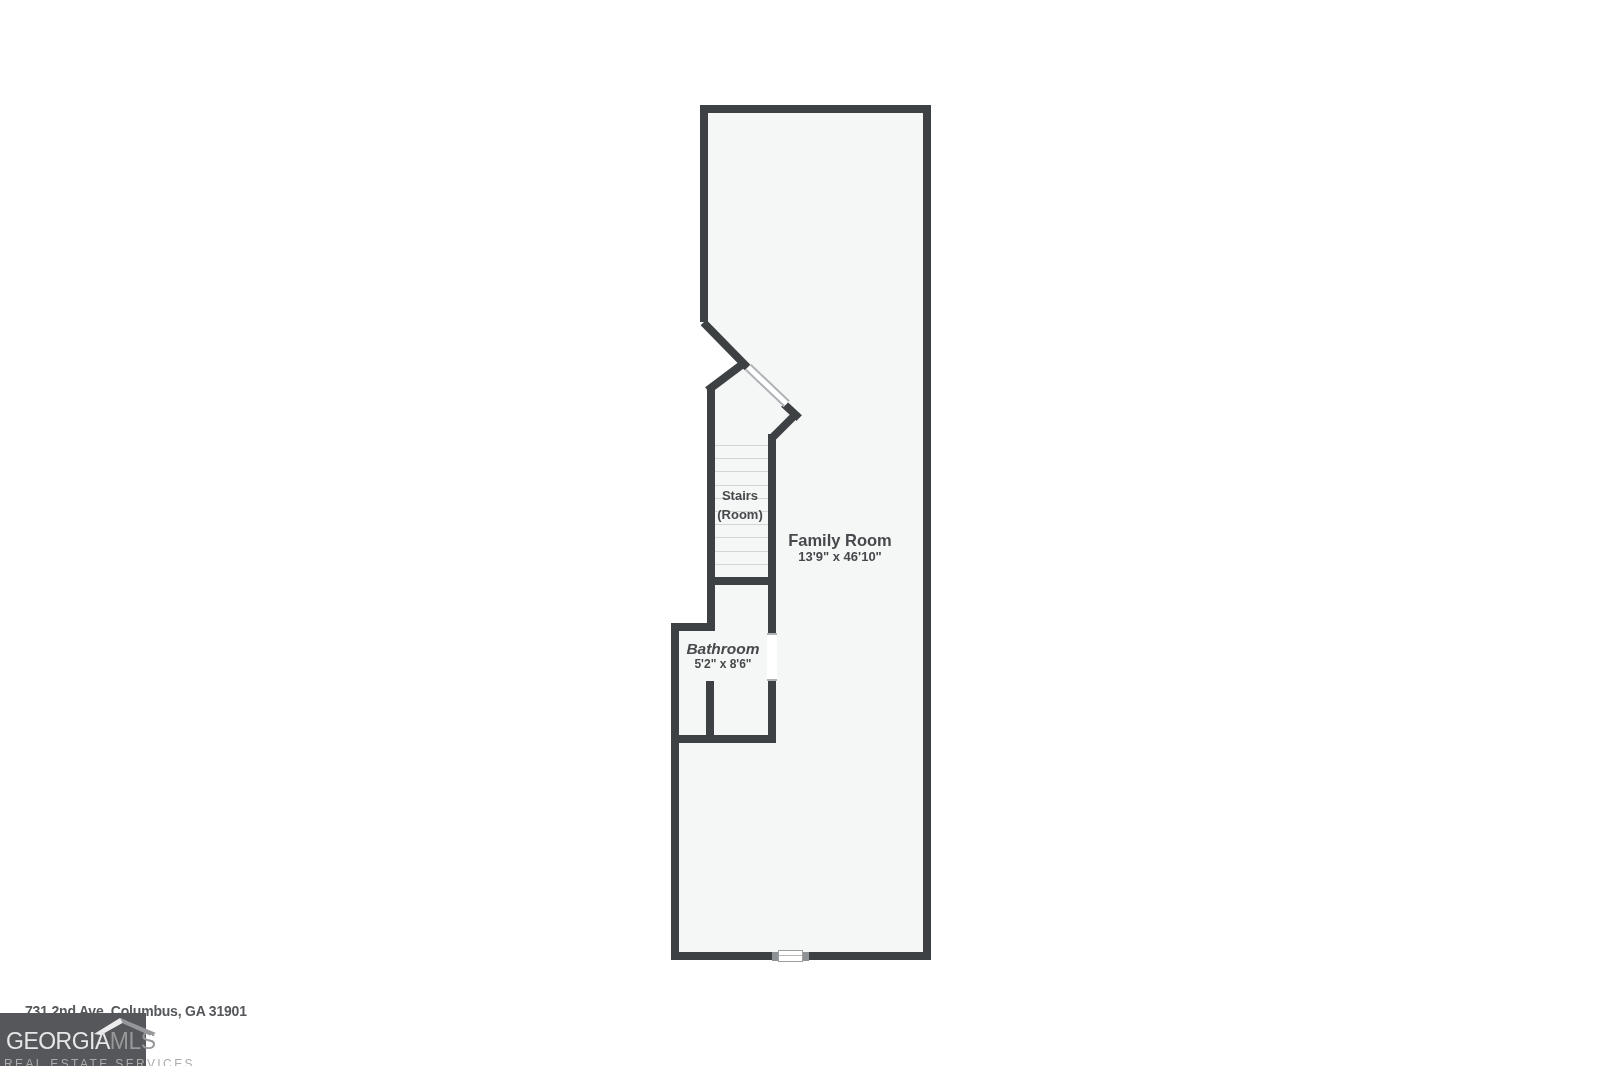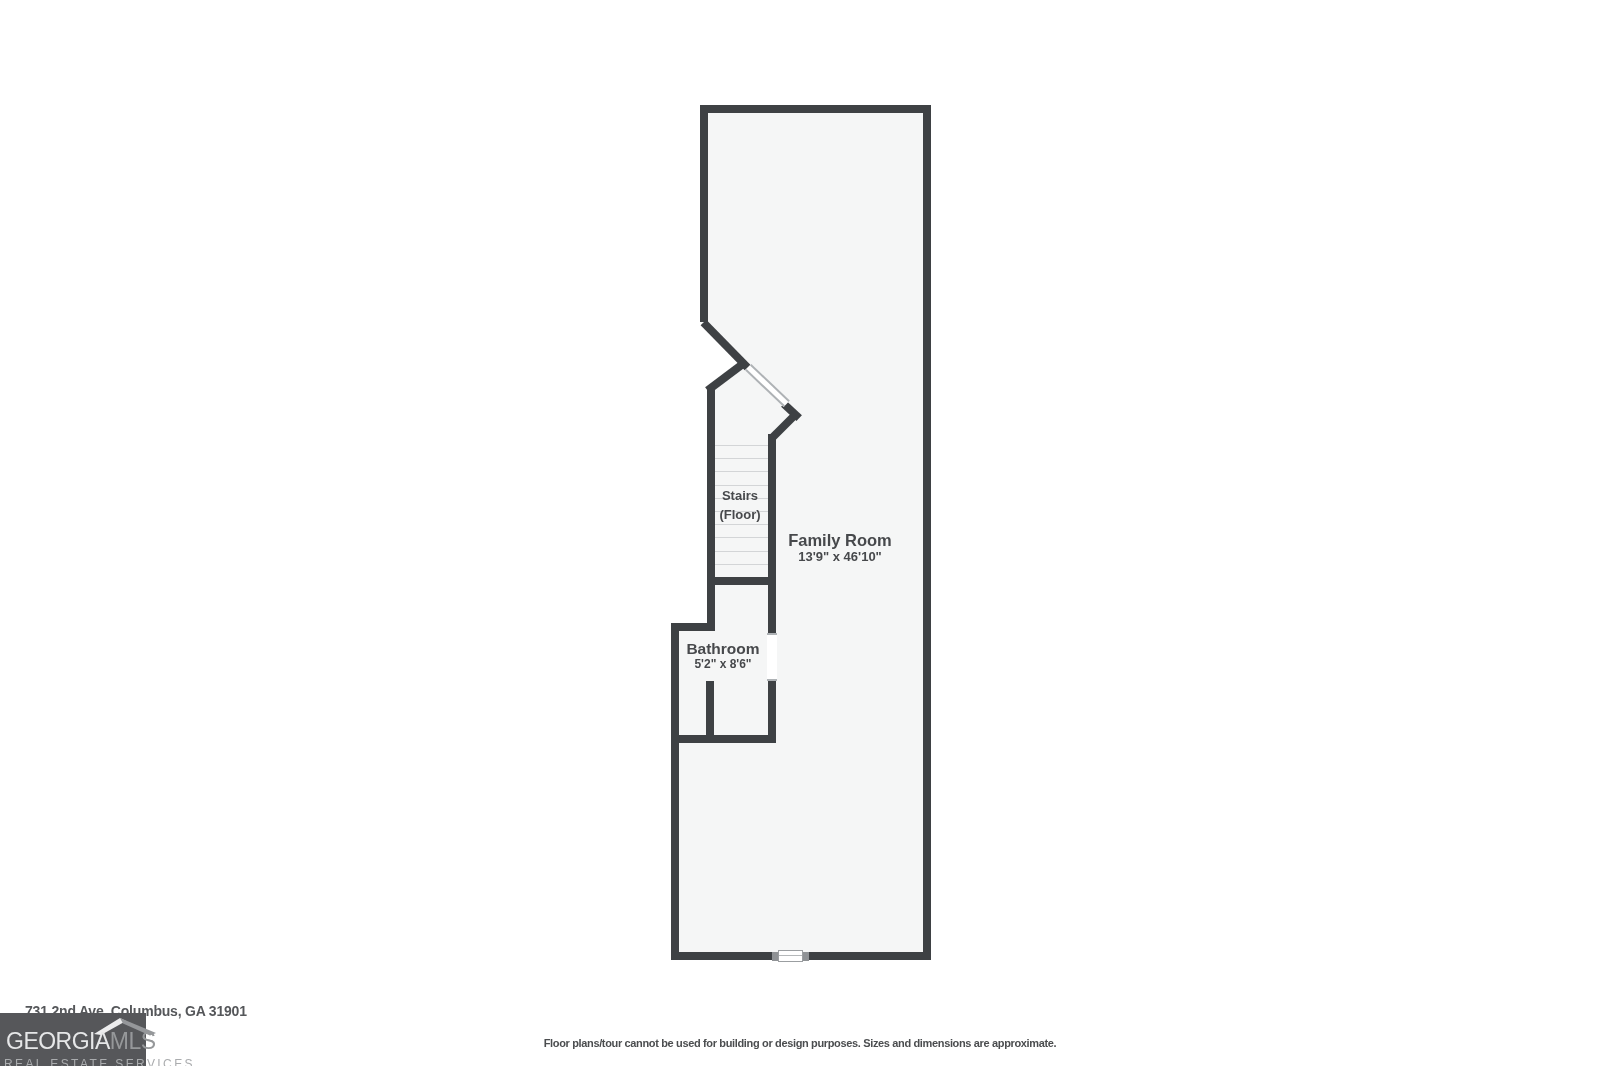--- a/index.html
+++ b/index.html
@@ -30,21 +30,21 @@
   }
   .room-label{
     position:absolute;z-index:4;transform:translateX(-50%);text-align:center;
     color:#47494c;white-space:nowrap;
   }
   .room-name{font-weight:bold;}
   .room-dims{font-weight:bold;}
   .fr-name{font-size:16.5px;line-height:18px;text-align:right;}
   .fr-dims{font-size:13px;line-height:14px;margin-top:1px;}
   .st-name{font-size:13px;line-height:19px;}
-  .ba-name{font-size:15.5px;line-height:17px;}
+  .ba-name{font-size:15.5px;line-height:17px;font-style:italic;}
   .ba-dims{font-size:12px;line-height:13px;margin-top:1px;}
   .address{
     position:absolute;left:25px;top:1002px;font-size:14px;line-height:18px;font-weight:bold;
     color:#55575a;white-space:nowrap;z-index:5;letter-spacing:-0.2px;
   }
   .disclaimer{
     position:absolute;left:0;top:1036px;width:1600px;text-align:center;
     font-size:11px;line-height:14px;font-weight:bold;color:#4b4d4f;
     letter-spacing:-0.35px;white-space:nowrap;z-index:5;
   }
@@ -99,30 +99,29 @@
     <div class="win-stub" style="left:772px;top:951.5px;width:6px;height:9px;"></div>
     <div class="win-pane"></div>
     <div class="win-stub" style="left:803px;top:951.5px;width:6px;height:9px;"></div>
 
     <div class="room-label" style="left:840px;top:531px;">
       <div class="room-name fr-name">Family Room</div>
       <div class="room-dims fr-dims">13'9" x 46'10"</div>
     </div>
     <div class="room-label" style="left:740px;top:486px;">
       <div class="room-name st-name">Stairs</div>
-      <div class="room-name st-name">(Floor)</div>
+      <div class="room-name st-name">(Room)</div>
     </div>
     <div class="room-label" style="left:723px;top:640px;">
       <div class="room-name ba-name">Bathroom</div>
       <div class="room-dims ba-dims">5'2" x 8'6"</div>
     </div>
   </div>
 
   <div class="address">731 2nd Ave, Columbus, GA 31901</div>
-  <div class="disclaimer">Floor plans/tour cannot be used for building or design purposes. Sizes and dimensions are approximate.</div>
 
   <div class="logo-box">
     <svg class="logo-roof" width="66" height="20" viewBox="0 0 66 20">
       <polygon points="2,18 28,2 34,5 9,19" fill="#ededee"></polygon>
       <polygon points="28,2 64,17 58,19.5 31,7.5" fill="#95979a"></polygon>
     </svg>
     <div class="logo-brand"><span class="primary">GEORGIA</span><span class="secondary">MLS</span></div>
     <div class="logo-tagline">REAL ESTATE SERVICES</div>
   </div>
 

